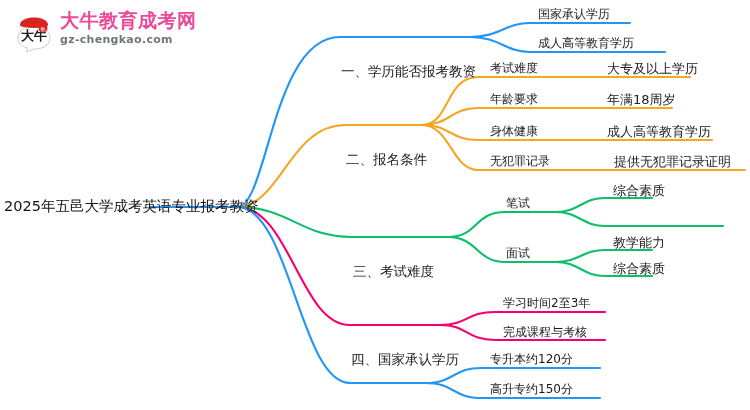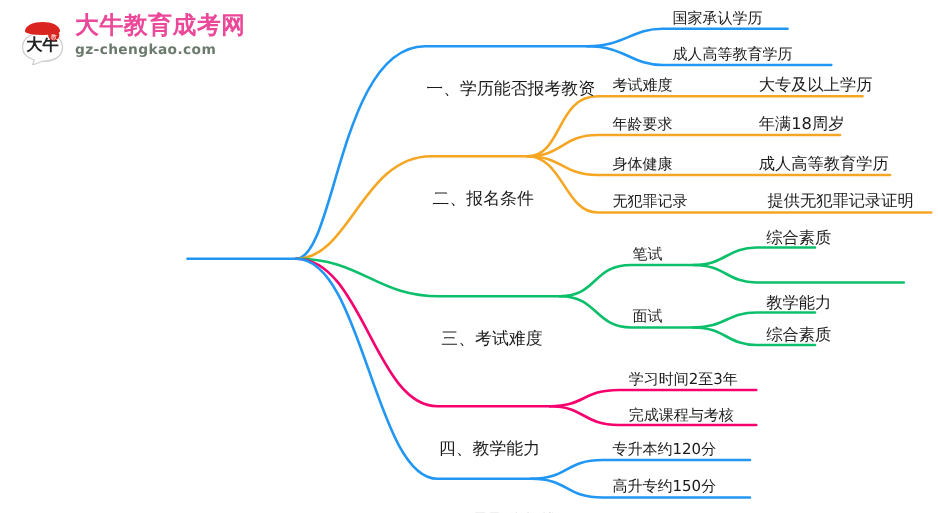--- a/index.html
+++ b/index.html
@@ -134,20 +134,21 @@
       <text x="22" y="32" font-family="DejaVu Sans, sans-serif" font-size="13" font-weight="bold" fill="#222222" text-anchor="middle">大牛</text>
       <circle cx="31" cy="20" r="4.5" fill="#d9241f"></circle>
       <text x="31" y="23" font-family="DejaVu Sans, sans-serif" font-size="5" fill="#ffffff" text-anchor="middle">教</text>
     </svg>
     <div id="logo-text">
       <div class="logo-cn">大牛教育成考网</div>
       <div class="logo-en">gz-chengkao.com</div>
     </div>
   </div>
 
+  <div class="node node-root" style="left:4px; top:199px;">2025年五邑大学成考英语专业报考教资</div>
 
   <div class="node node-l1" style="left:341px; top:21px;">一、学历能否报考教资</div>
   <div class="node node-l2" style="left:538px; top:8px;">国家承认学历</div>
   <div class="node node-l2" style="left:538px; top:37px;">成人高等教育学历</div>
 
   <div class="node node-l1" style="left:346px; top:109px;">二、报名条件</div>
 
   <div class="node node-l2" style="left:490px; top:62px;">考试难度</div>
   <div class="node node-l3" style="left:607px; top:62px;">大专及以上学历</div>
 
@@ -162,21 +163,21 @@
 
   <div class="node node-l1" style="left:353px; top:221px;">三、考试难度</div>
 
   <div class="node node-l2" style="left:506px; top:197px;">笔试</div>
   <div class="node node-l3" style="left:613px; top:184px;">综合素质</div>
 
   <div class="node node-l2" style="left:506px; top:247px;">面试</div>
   <div class="node node-l3" style="left:613px; top:236px;">教学能力</div>
   <div class="node node-l3" style="left:613px; top:262px;">综合素质</div>
 
-  <div class="node node-l1" style="left:351px; top:309px;">四、教学能力</div>
+  <div class="node node-l1" style="left:351px; top:309px;">四、国家承认学历</div>
   <div class="node node-l2" style="left:503px; top:297px;">学习时间2至3年</div>
   <div class="node node-l2" style="left:503px; top:326px;">完成课程与考核</div>
 
   <div class="node node-l1" style="left:351px; top:367px;text-align:right;">五、录取分数线</div>
   <div class="node node-l2" style="left:490px; top:353px;">专升本约120分</div>
   <div class="node node-l2" style="left:490px; top:383px;">高升专约150分</div>
 
 </div>
 
 </body></html>

